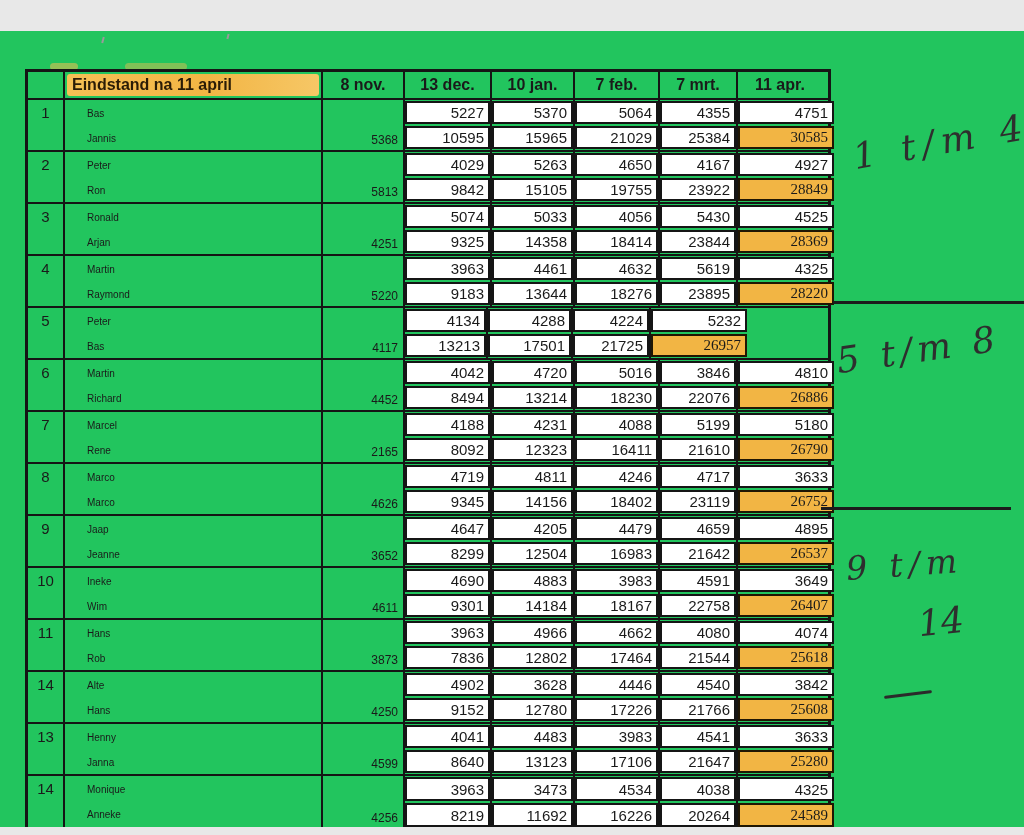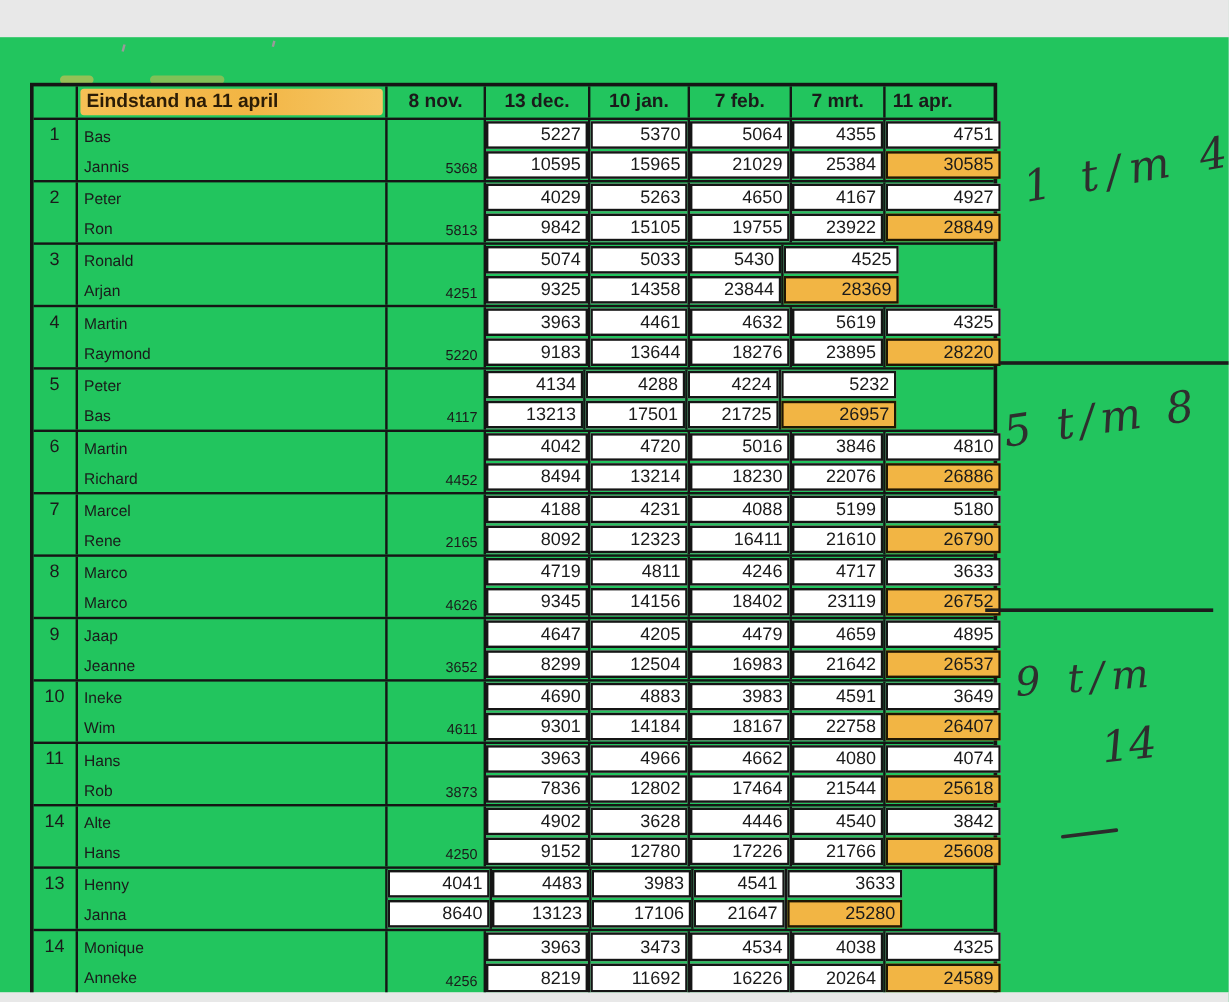--- a/index.html
+++ b/index.html
@@ -27,38 +27,38 @@
     display:flex; align-items:center; justify-content:center;
     font-weight:bold; font-size:16px;
   }
   .header-row .title-cell { justify-content:flex-start; padding:2px; }
   .title-hl {
     width:100%; height:22px; line-height:22px;
     background:linear-gradient(90deg,#f6c055,#f2b544 55%,#f6c766);
     border-radius:3px; padding-left:5px;
     color:#2b1c06; font-weight:bold; font-size:16px;
   }
-  .header-row .apr-head { justify-content:flex-start; padding-left:6px; }
+  .header-row .apr-head { justify-content:flex-start; padding-left:17px; }
   
   .group { height:52px; border-bottom:2px solid #151515; }
   .group:last-child { border-bottom:none; }
   .rank-cell { font-size:15px; text-align:center; line-height:25px; }
-  .names-cell { font-size:13px; padding-left:5px; }
+  .names-cell { font-size:10px; padding-left:22px; }
   .names-cell div { height:25px; line-height:27px; }
   .start-cell {
     display:flex; align-items:flex-end; justify-content:flex-end;
     font-size:12px; padding:0 5px 3px 0;
   }
   .score-cell { display:flex; flex-direction:column; gap:2px; padding:1px 0; }
   .box {
     flex:1; border:2px solid #151515; background:#fff;
     display:flex; align-items:center; justify-content:flex-end;
     font-size:15px; padding-right:4px;
   }
-  .box.hl { background:#f2b544; border-color:#201603; }
+  .box.hl { background:#f2b544; border-color:#201603;font-family:Liberation Serif, serif; }
   
   .stub-row { position:absolute; left:25px; top:800px; width:806px; height:14px; display:flex; }
   .stub-row span { flex:none; border-left:3px solid #151515; height:100%; }
   .s0{width:35px}.s1{width:258px}.s2{width:82px}.s3{width:87px}
   .s4{width:83px}.s5{width:85px}.s6{width:78px}.s7{width:95px}
   .stub-row span:last-child { width:0; }
   
   .hw {
     position:absolute; font-family:"DejaVu Serif", serif; font-style:italic;
     color:#2e2e2e; white-space:nowrap;
@@ -170,20 +170,24 @@
     </div>
     <div class="cell c2 start-cell">4251</div>
     <div class="cell c3 score-cell">
       <div class="box">5074</div>
       <div class="box">9325</div>
     </div>
     <div class="cell c4 score-cell">
       <div class="box">5033</div>
       <div class="box">14358</div>
     </div>
+    <div class="cell c5 score-cell">
+      <div class="box">4056</div>
+      <div class="box">18414</div>
+    </div>
     <div class="cell c6 score-cell">
       <div class="box">5430</div>
       <div class="box">23844</div>
     </div>
     <div class="cell c7 score-cell">
       <div class="box">4525</div>
       <div class="box hl">28369</div>
     </div>
   </div>
 
@@ -443,20 +447,21 @@
       <div class="box hl">25608</div>
     </div>
   </div>
 
   <div class="row group">
     <div class="cell first c0 rank-cell">13</div>
     <div class="cell c1 names-cell">
       <div>Henny</div>
       <div>Janna</div>
     </div>
+    <div class="cell c2 start-cell">4599</div>
     <div class="cell c3 score-cell">
       <div class="box">4041</div>
       <div class="box">8640</div>
     </div>
     <div class="cell c4 score-cell">
       <div class="box">4483</div>
       <div class="box">13123</div>
     </div>
     <div class="cell c5 score-cell">
       <div class="box">3983</div>

